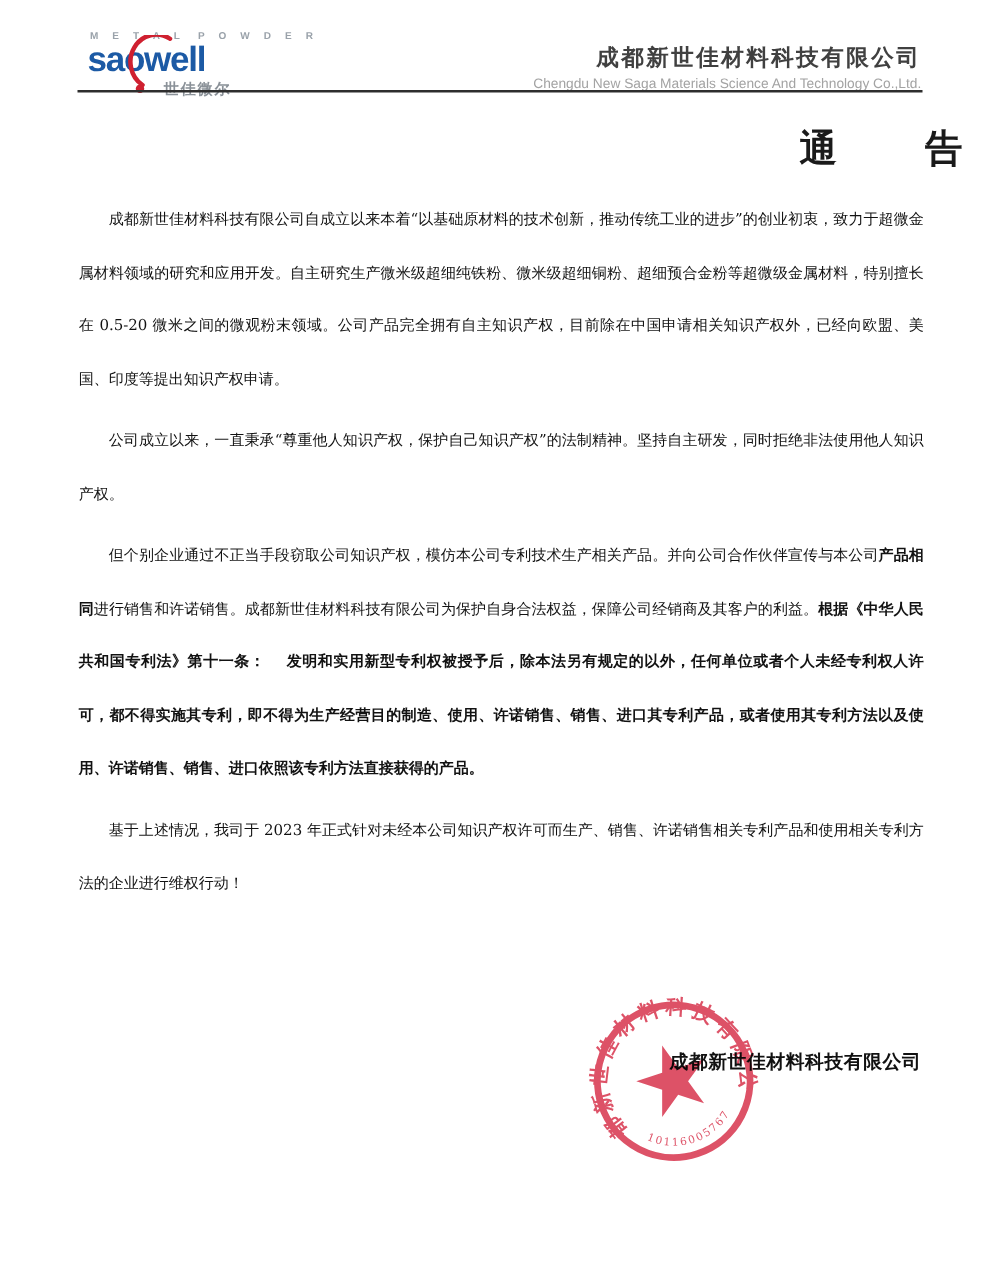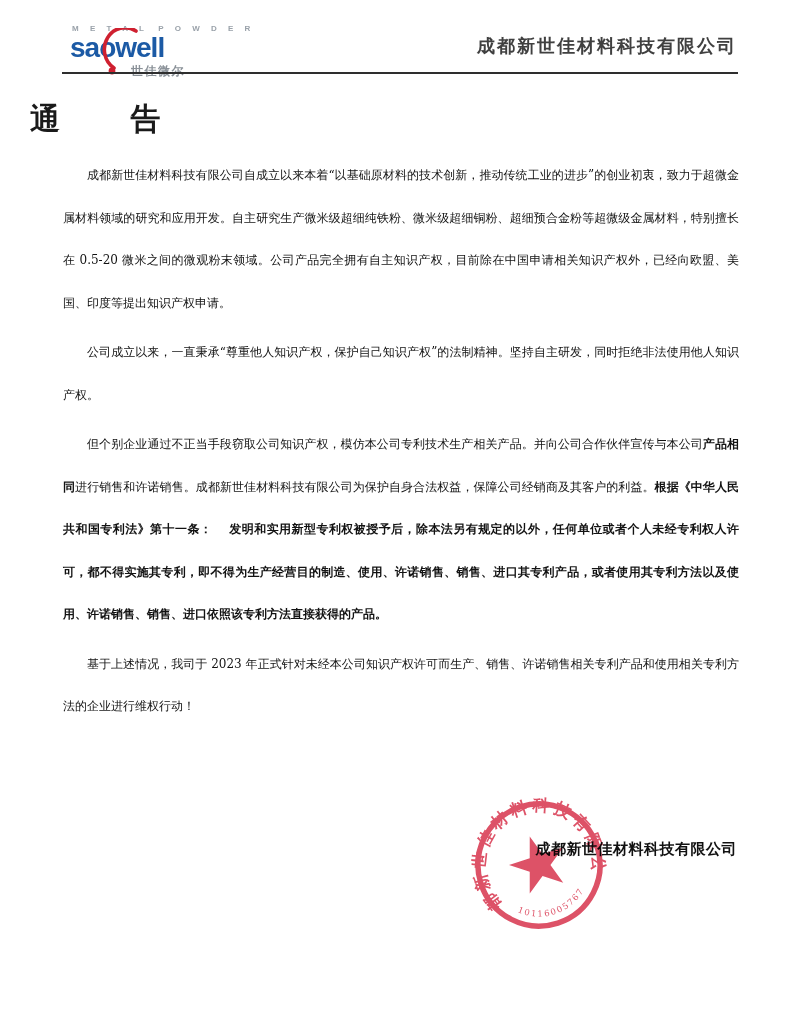--- a/index.html
+++ b/index.html
@@ -32,21 +32,21 @@
   }
   .company-en{
     font-family:"Liberation Sans",sans-serif;font-size:11px;color:#a3a3a3;
     margin-top:3px;
   }
   .header-divider{
     position:absolute;left:62px;top:72px;width:676px;height:2px;background:#2e2e2e;
   }
   
   .doc-title{
-    position:absolute;top:99px;left:0;width:800px;text-align:left;
+    position:absolute;top:99px;left:0;width:800px;text-align:right;
     font-size:30px;font-weight:bold;letter-spacing:30px;text-indent:30px;
     color:#1a1a1a;
   }
   
   .doc-body{
     position:absolute;top:154px;left:63px;width:676px;
     font-size:12px;line-height:42.5px;text-align:justify;color:#121212;
   }
   .para{margin:0 0 7px 0;text-indent:2em;}
   .para .b{font-weight:bold;}
@@ -69,20 +69,21 @@
     <div class="logo-tagline"><span>M E T A L</span><span class="tag-gap"></span><span>P O W D E R</span></div>
     <div class="logo-brand">saowell</div>
     <div class="logo-cn">世佳微尔</div>
     <svg class="logo-swoosh" width="42" height="50" viewBox="0 0 42 50">
       <path d="M 36,3 A 17,18 0 1 0 14,40" fill="none" stroke="#cf2030" stroke-width="3.6" stroke-linecap="round"></path>
       <circle cx="12" cy="43" r="3.4" fill="#cf2030"></circle>
     </svg>
   </div>
   <div class="header-right">
     <div class="company-cn">成都新世佳材料科技有限公司</div>
+    <div class="company-en">Chengdu New Saga Materials Science And Technology Co.,Ltd.</div>
   </div>
   <div class="header-divider"></div>
 </div>
 
 <div class="doc-title">通 告</div>
 
 <div class="doc-body">
     <p class="para"><span>成都新世佳材料科技有限公司自成立以来本着“以基础原材料的技术创新，推动传统工业的进步”的创业初衷，致力于超微金属材料领域的研究和应用开发。自主研究生产微米级超细纯铁粉、微米级超细铜粉、超细预合金粉等超微级金属材料，特别擅长在 0.5-20 微米之间的微观粉末领域。公司产品完全拥有自主知识产权，目前除在中国申请相关知识产权外，已经向欧盟、美国、印度等提出知识产权申请。</span></p>
     <p class="para"><span>公司成立以来，一直秉承“尊重他人知识产权，保护自己知识产权”的法制精神。坚持自主研发，同时拒绝非法使用他人知识产权。</span></p>
     <p class="para"><span>但个别企业通过不正当手段窃取公司知识产权，模仿本公司专利技术生产相关产品。并向公司合作伙伴宣传与本公司</span><span class="b">产品相同</span><span>进行销售和许诺销售。成都新世佳材料科技有限公司为保护自身合法权益，保障公司经销商及其客户的利益。</span><span class="b">根据《中华人民共和国专利法》第十一条：　 发明和实用新型专利权被授予后，除本法另有规定的以外，任何单位或者个人未经专利权人许可，都不得实施其专利，即不得为生产经营目的制造、使用、许诺销售、销售、进口其专利产品，或者使用其专利方法以及使用、许诺销售、销售、进口依照该专利方法直接获得的产品。</span></p>

